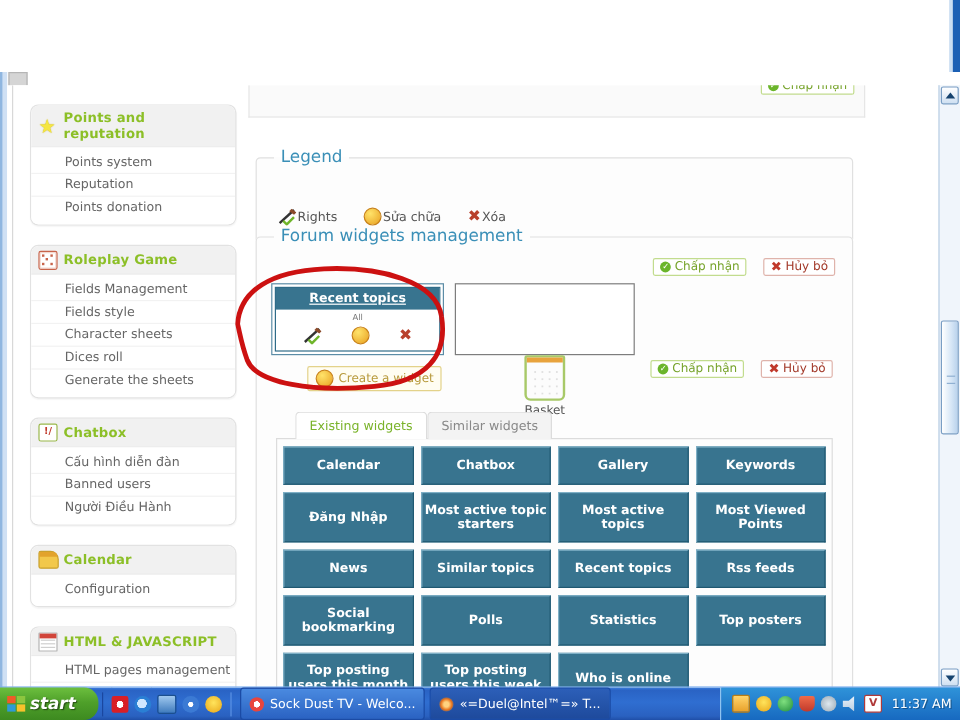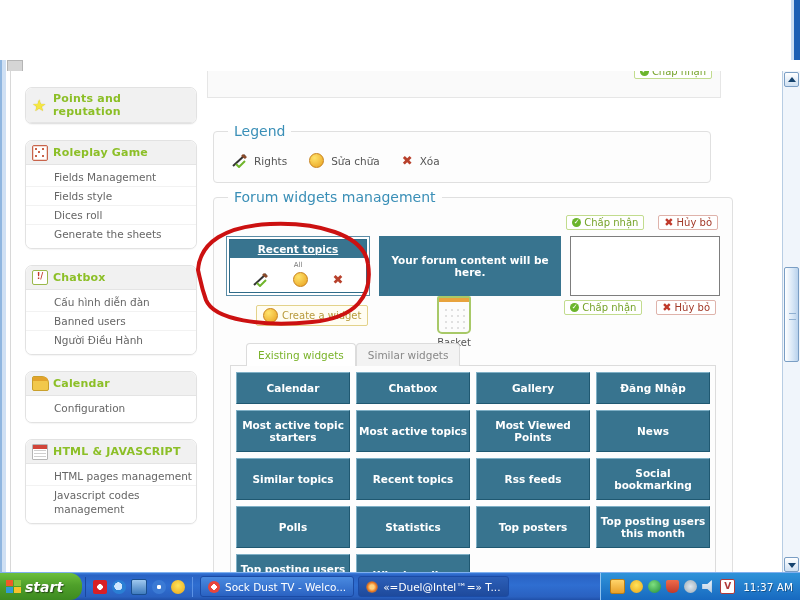--- a/index.html
+++ b/index.html
@@ -73,21 +73,21 @@
   .btn-accept{color:#76a32a;border:1px solid #c2dc8e;}
   .btn-cancel{color:#a33a2a;border:1px solid #dfb3ab;}
   .dot-ok{width:9px;height:9px;border-radius:50%;background:#6bb52b;color:#fff;font-size:7px;
           line-height:9px;text-align:center;font-weight:bold;}
   .x-red{color:#c0392b;font-size:11px;font-weight:bold;line-height:9px;}
 
   fieldset.box{border:1px solid #e0e0e0;border-radius:4px;margin:0;padding:8px 10px 10px 10px;background:#fdfdfd;}
   fieldset.box > legend{color:#3a8fb7;font-size:14px;font-weight:normal;padding:0 6px;margin-left:4px;}
 
   .legend-row{display:flex;align-items:center;gap:22px;padding:6px 4px 4px 8px;}
-  .legend-item{display:flex;align-items:center;gap:7px;font-size:10.5px;color:#555;}
+  .legend-item{display:flex;align-items:center;gap:1px;font-size:10.5px;color:#555;margin-top:20px;}
 
   
   .g-rights{position:relative;width:15px;height:14px;}
   .g-rights .pen{position:absolute;left:0;top:0;width:15px;height:14px;}
   .g-edit{width:13px;height:13px;border-radius:50%;background:radial-gradient(circle at 35% 30%,#ffe36a,#e8a020);
           border:1px solid #c8821a;}
   .g-del{color:#b8412c;font-size:13px;font-weight:bold;line-height:13px;}
 
   
   .wm-actions{display:flex;justify-content:flex-end;gap:14px;padding:2px 4px 6px 0;}
@@ -142,21 +142,21 @@
       text-shadow:1px 1px 1px rgba(0,0,0,.5);box-sizing:border-box;}
   #startbtn .flag{width:15px;height:13px;background:
       linear-gradient(#f05a28,#f05a28) 0 0/7px 6px no-repeat,
       linear-gradient(#8cc63f,#8cc63f) 8px 0/7px 6px no-repeat,
       linear-gradient(#2e9bd6,#2e9bd6) 0 7px/7px 6px no-repeat,
       linear-gradient(#f7c22b,#f7c22b) 8px 7px/7px 6px no-repeat;}
   #quicklaunch{display:flex;align-items:center;gap:5px;padding:0 7px;height:20px;
       border-left:1px solid #1a47a0;border-right:1px solid #5b92e5;margin-left:3px;}
   .ql{width:14px;height:14px;border-radius:2px;}
   .tasks{display:flex;align-items:center;gap:4px;margin-left:7px;}
-  .taskitem{height:21px;min-width:120px;display:flex;align-items:center;gap:5px;padding:0 7px;
+  .taskitem{height:27px;min-width:120px;display:flex;align-items:center;gap:5px;padding:0 7px;
       background:linear-gradient(#4a8ae0,#2a62c2);border:1px solid #1b4ba5;border-radius:3px;
       color:#fff;font-size:10.5px;white-space:nowrap;overflow:hidden;box-sizing:border-box;}
   .taskitem.active{background:linear-gradient(#2c5fb8,#1e4a9c);}
   #tray{position:absolute;right:0;top:0;height:27px;display:flex;align-items:center;gap:5px;
       padding:0 7px 0 9px;background:linear-gradient(#2f93d9,#1769c0);
       border-left:1px solid #8fc4f0;box-sizing:border-box;}
   #tray .ti{width:13px;height:13px;border-radius:2px;}
   #clock{color:#fff;font-size:10.5px;margin-left:3px;text-shadow:1px 1px 0 rgba(0,0,0,.3);}
 </style>
 </head>
@@ -173,38 +173,44 @@
 <div id="viewport">
   <div id="page">
 
     <div id="sidebar">
 
       <div class="panel">
         <div class="panel-head">
           <span class="ic ic-star">★</span>
           <span class="ttl">Points and reputation</span>
         </div>
+        <div class="panel-body">
+          <a class="panel-link">Points system</a>
+          <a class="panel-link">Reputation</a>
+          <a class="panel-link">Points donation</a>
+        </div>
       </div>
 
       <div class="panel">
         <div class="panel-head">
           <span class="ic">
             <span class="ic-dice" style="display:block;position:relative;">
               <i style="left:2px;top:2px;"></i>
                 <i style="left:9px;top:2px;"></i>
               <i style="left:5px;top:5px;"></i>
               <i style="left:2px;top:9px;"></i>
                 <i style="left:9px;top:9px;"></i>
             </span>
           </span>
           <span class="ttl">Roleplay Game</span>
         </div>
         <div class="panel-body">
           <a class="panel-link">Fields Management</a>
           <a class="panel-link">Fields style</a>
+          <a class="panel-link">Character sheets</a>
           <a class="panel-link">Dices roll</a>
           <a class="panel-link">Generate the sheets</a>
         </div>
       </div>
 
       <div class="panel">
         <div class="panel-head">
           <span class="ic">
             <span class="ic-chat" style="display:block;">!/</span>
           </span>
@@ -313,23 +319,20 @@
                         <polygon points="11,0 15,3 13,5 9,2" fill="#8a4a2a"></polygon>
                         <polyline points="4,10 7,13 13,7" fill="none" stroke="#6fb52b" stroke-width="2"></polyline>
                       </svg>
                     </span>
                     <span class="g-edit"></span>
                     <span class="g-del">✖</span>
                   </div>
                 </div>
               </div>
             </div>
-            <div class="content-slot">
-              <span>Your forum content will be here.</span>
-            </div>
             <div class="empty-slot"></div>
           </div>
 
           <div class="create-row">
             <span class="btn-create">
               <span class="g-edit"></span>
               <span>Create a widget</span>
             </span>
             <div class="basket">
               <div class="can">
@@ -353,20 +356,21 @@
           <div class="tabs">
             <div class="tab active">Existing widgets</div>
             <div class="tab">Similar widgets</div>
           </div>
 
           <div class="tab-panel">
             <div class="wgrid">
               <div class="wbtn">Calendar</div>
               <div class="wbtn">Chatbox</div>
               <div class="wbtn">Gallery</div>
+              <div class="wbtn">Keywords</div>
 
               <div class="wbtn">Đăng Nhập</div>
               <div class="wbtn">Most active topic starters</div>
               <div class="wbtn">Most active topics</div>
               <div class="wbtn">Most Viewed Points</div>
 
               <div class="wbtn">News</div>
               <div class="wbtn">Similar topics</div>
               <div class="wbtn">Recent topics</div>
               <div class="wbtn">Rss feeds</div>

